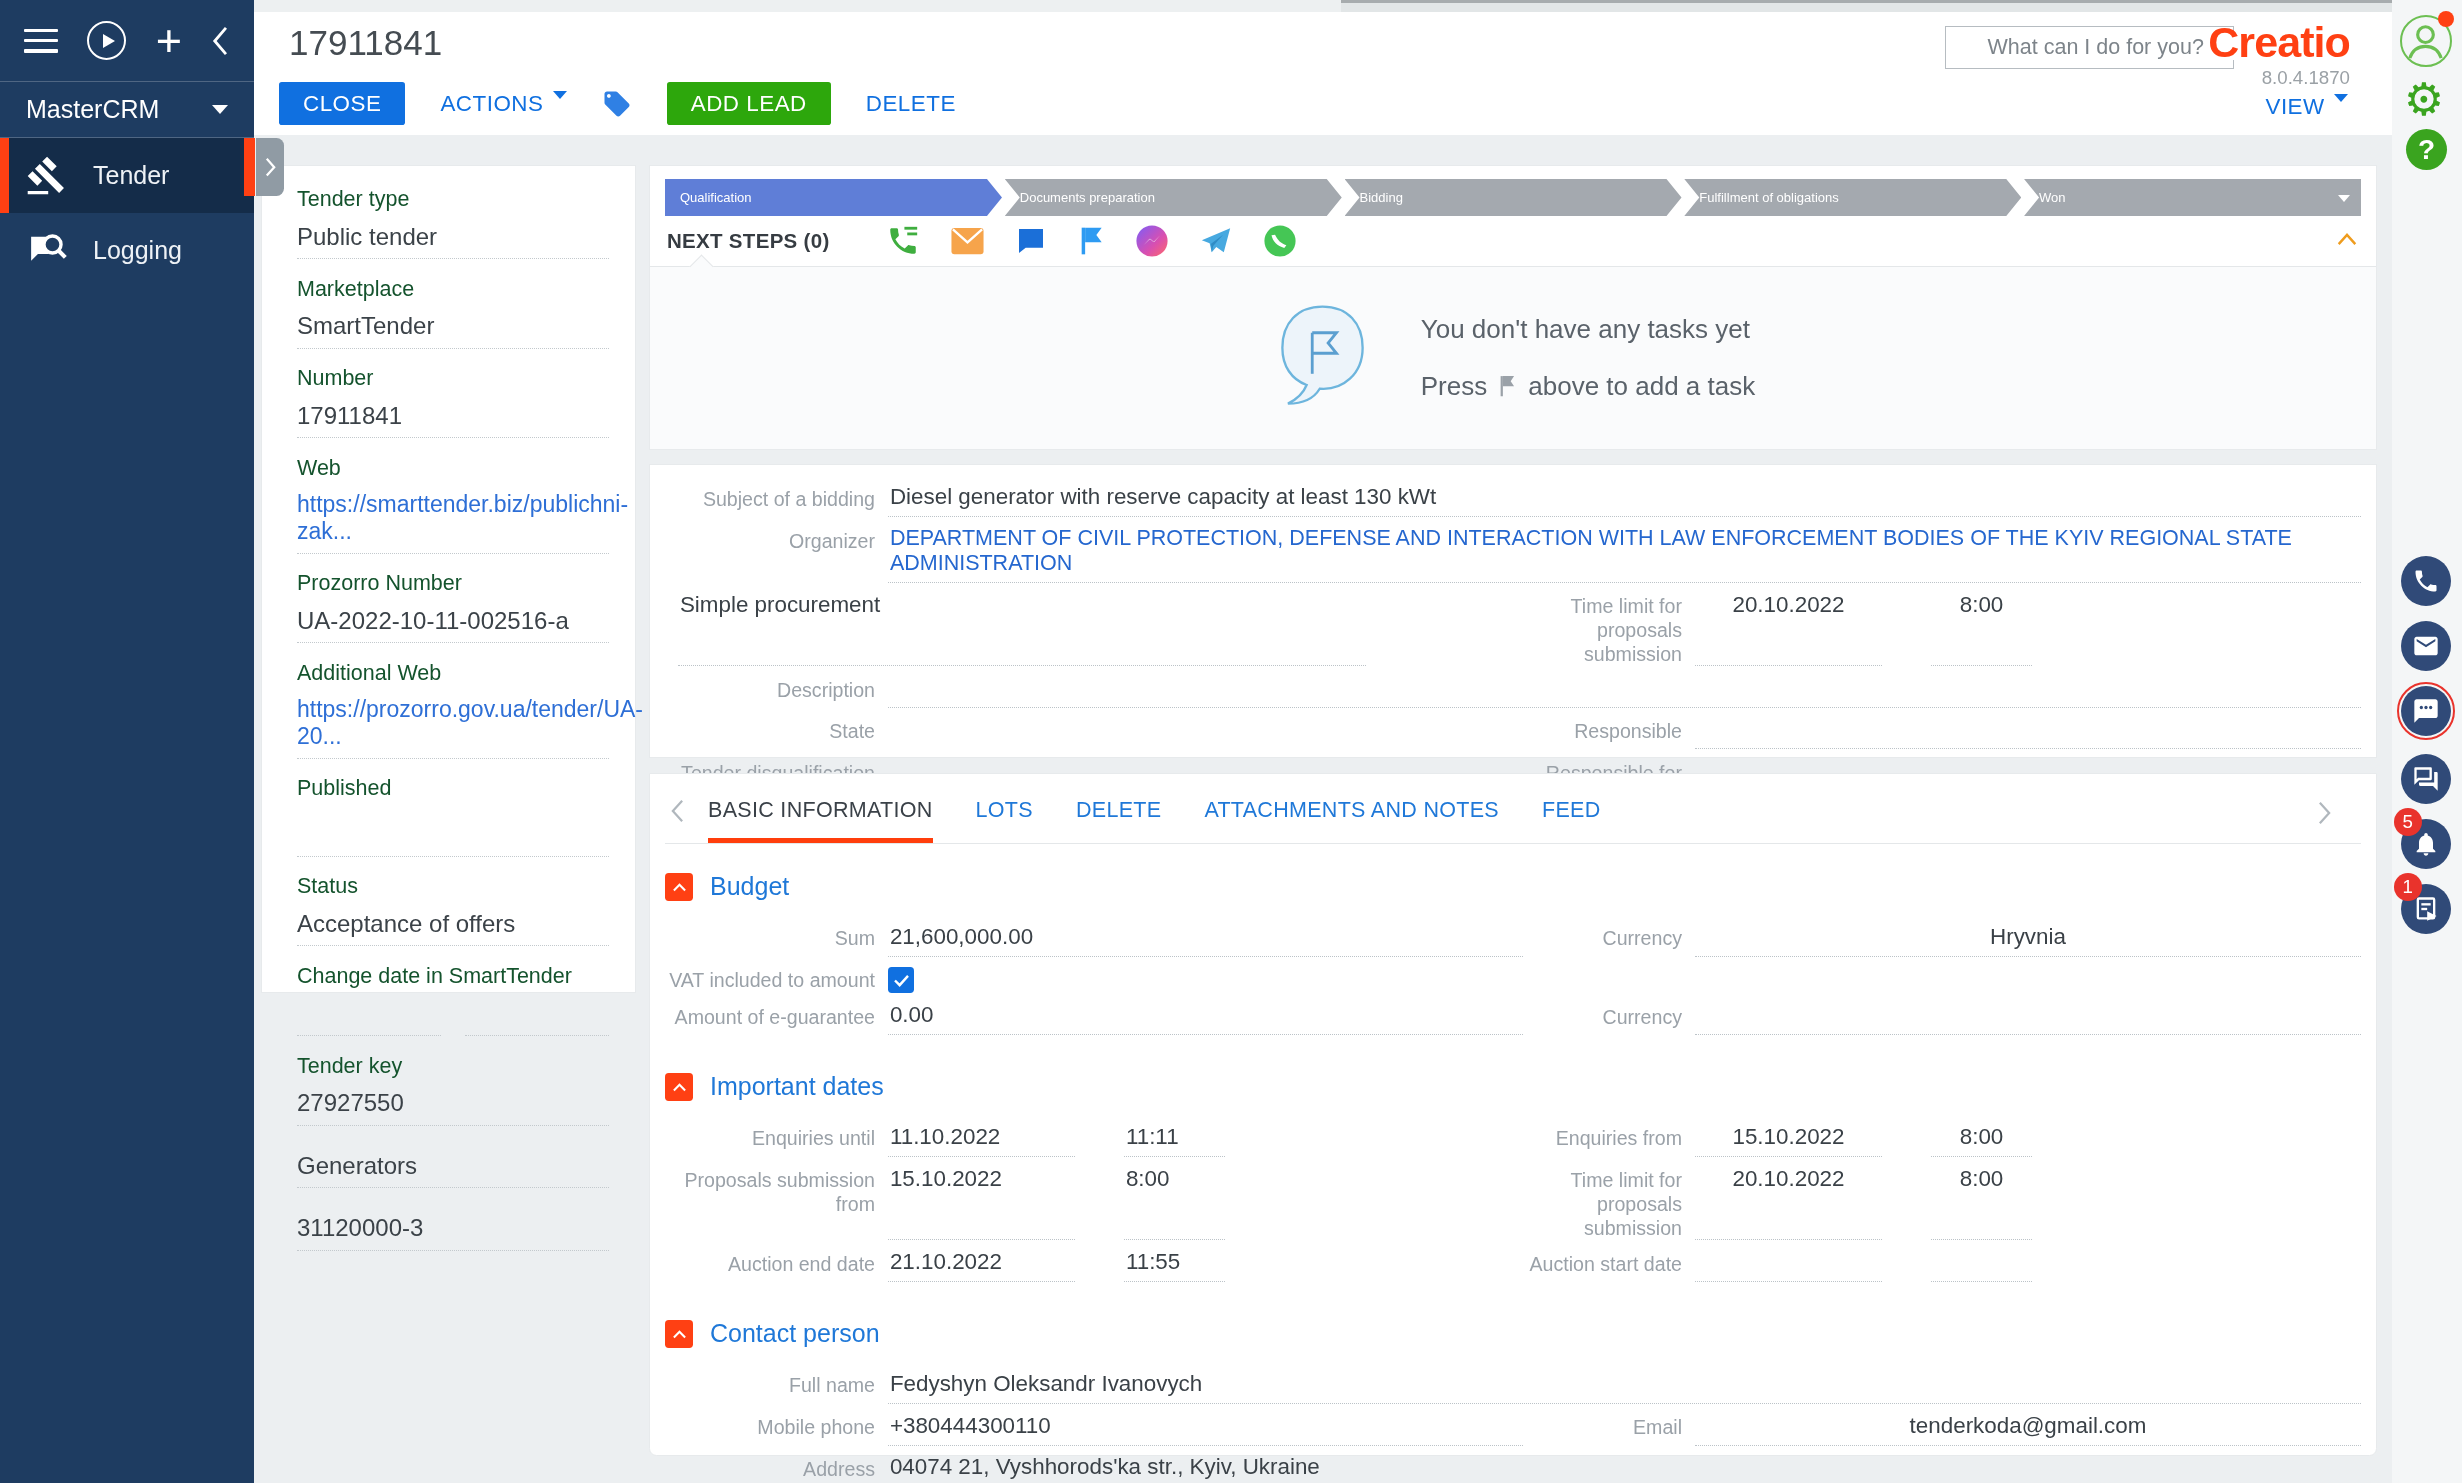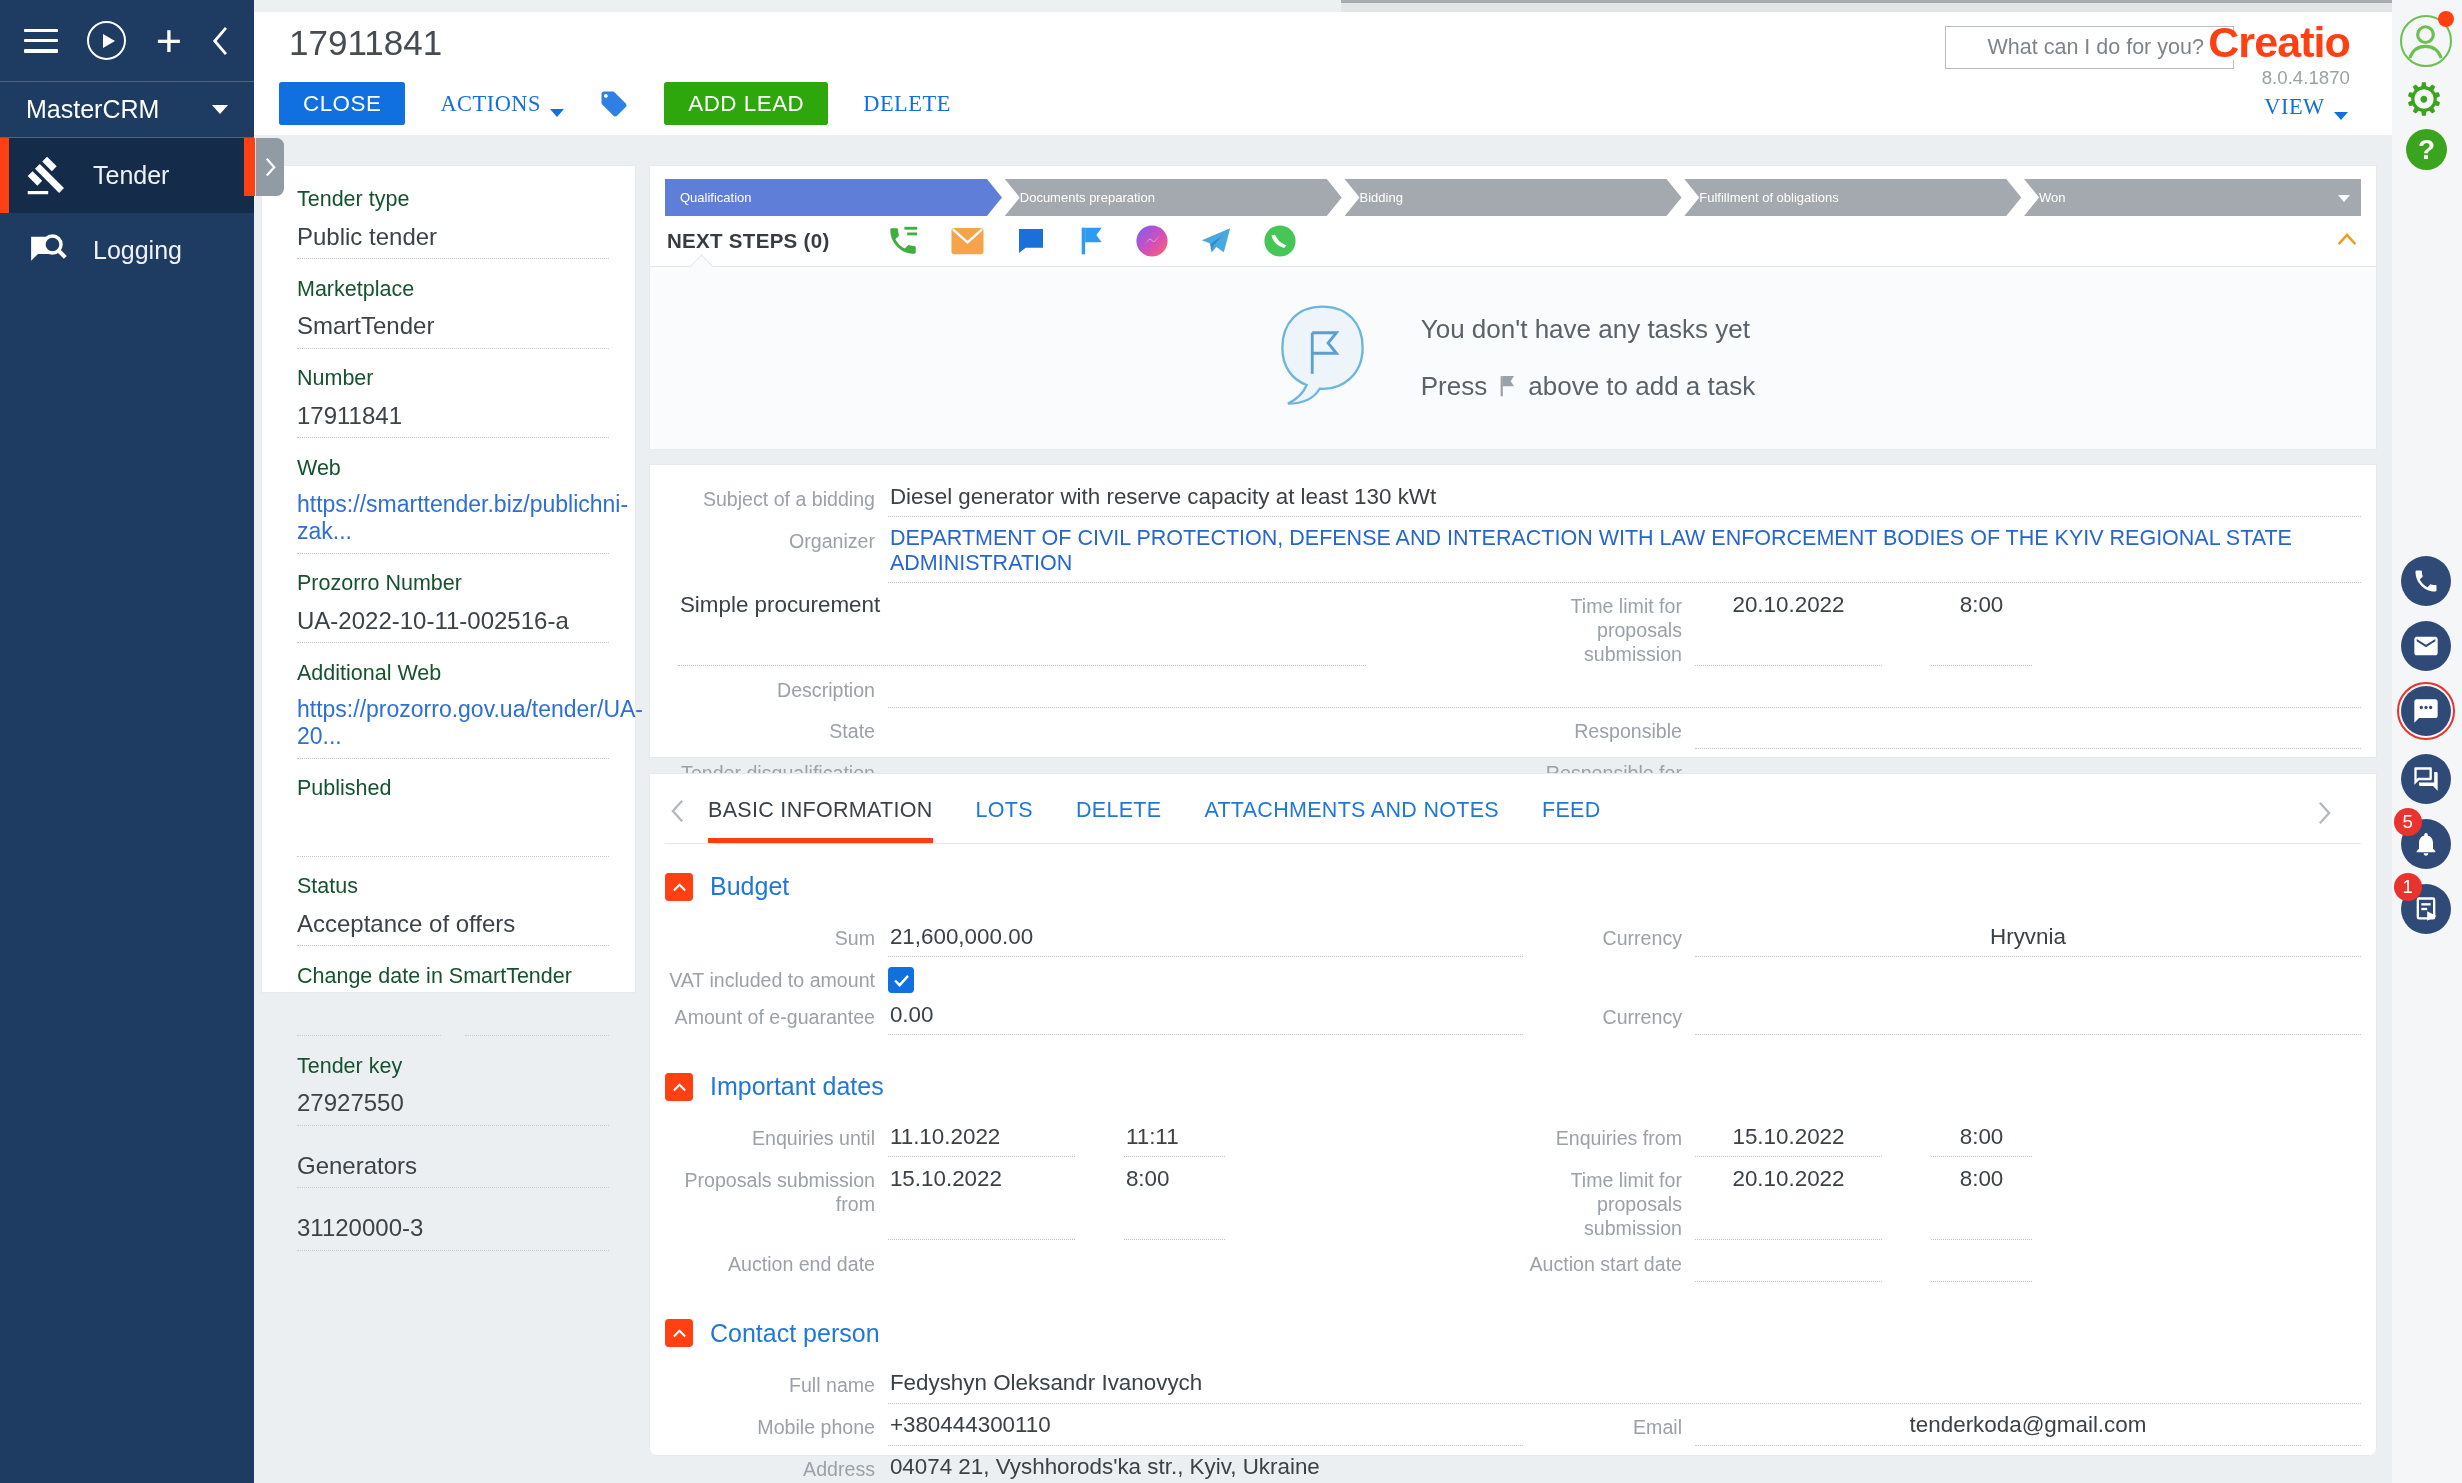--- a/index.html
+++ b/index.html
@@ -29,21 +29,21 @@
 
   
   #header { position:absolute; left:254px; top:12px; width:2139px; height:123px; background:#fff; }
   #page-title { position:absolute; left:35px; top:11.2px; font-size:35px; color:#454c52; }
   .btnrow { position:absolute; left:25px; top:69px; height:45px; display:flex; align-items:center; gap:35px; }
   .btn-solid { border:none; border-radius:2.8px; color:#fff; font-size:22.4px; padding:0 24px; height:43px;
     font-family:"Liberation Sans",sans-serif; cursor:pointer; letter-spacing:0.5px;}
   .btn-close { background:#1070e0; }
   .btn-green { background:#2da70c; }
   .btn-text { background:none; border:none; color:#1070e0; font-size:22.4px; cursor:pointer;
-    font-family:Liberation Serif, serif; display:flex; align-items:flex-end; gap:9.3px; letter-spacing:0.5px;}
+    font-family:Liberation Sans, sans-serif; display:flex; align-items:flex-start; gap:9.3px; letter-spacing:0.5px;}
   .caret-blue { width:0;height:0;border-left:7.5px solid transparent;border-right:7.5px solid transparent;border-top:8.4px solid #1070e0;}
   #searchbox { position:absolute; right:159px; top:14px; width:289px; height:43px; border:1.9px solid #b6bcc1; display:flex; align-items:center; background:#fff;}
   #searchbox input { flex:1; border:none; outline:none; font-size:21.5px; color:#555c63; padding:0 11.2px;
     font-family:"Liberation Sans",sans-serif;text-align:center;}
   #searchbox input::placeholder { color:#7d848a; }
   #logo { position:absolute; right:43px; top:5.6px; text-align:right; }
   #logo .word { font-size:43px; font-weight:bold; color:#ff4013; letter-spacing:-0.9px; position:relative; }
   #logo .ver { font-size:18.7px; color:#9ba1a6; margin-top:0px; }
   #viewbtn { position:absolute; right:45px; top:82px; }
 
@@ -529,20 +529,24 @@
       <div class="rlabel">Time limit for proposals submission</div>
       <div class="dt">
           <div class="fval d">20.10.2022</div>
       <div class="fval t">8:00</div>
         </div>
     </div>
   </div>
   <div class="frow">
     <div class="lcol">
       <div class="flabel">Auction end date</div>
+      <div class="dt">
+          <div class="fval d">21.10.2022</div>
+      <div class="fval t">11:55</div>
+        </div>
     </div>
     <div class="rcol">
       <div class="rlabel">Auction start date</div>
       <div class="dt">
           <div class="fval d"></div>
       <div class="fval t"></div>
         </div>
     </div>
   </div>
 

